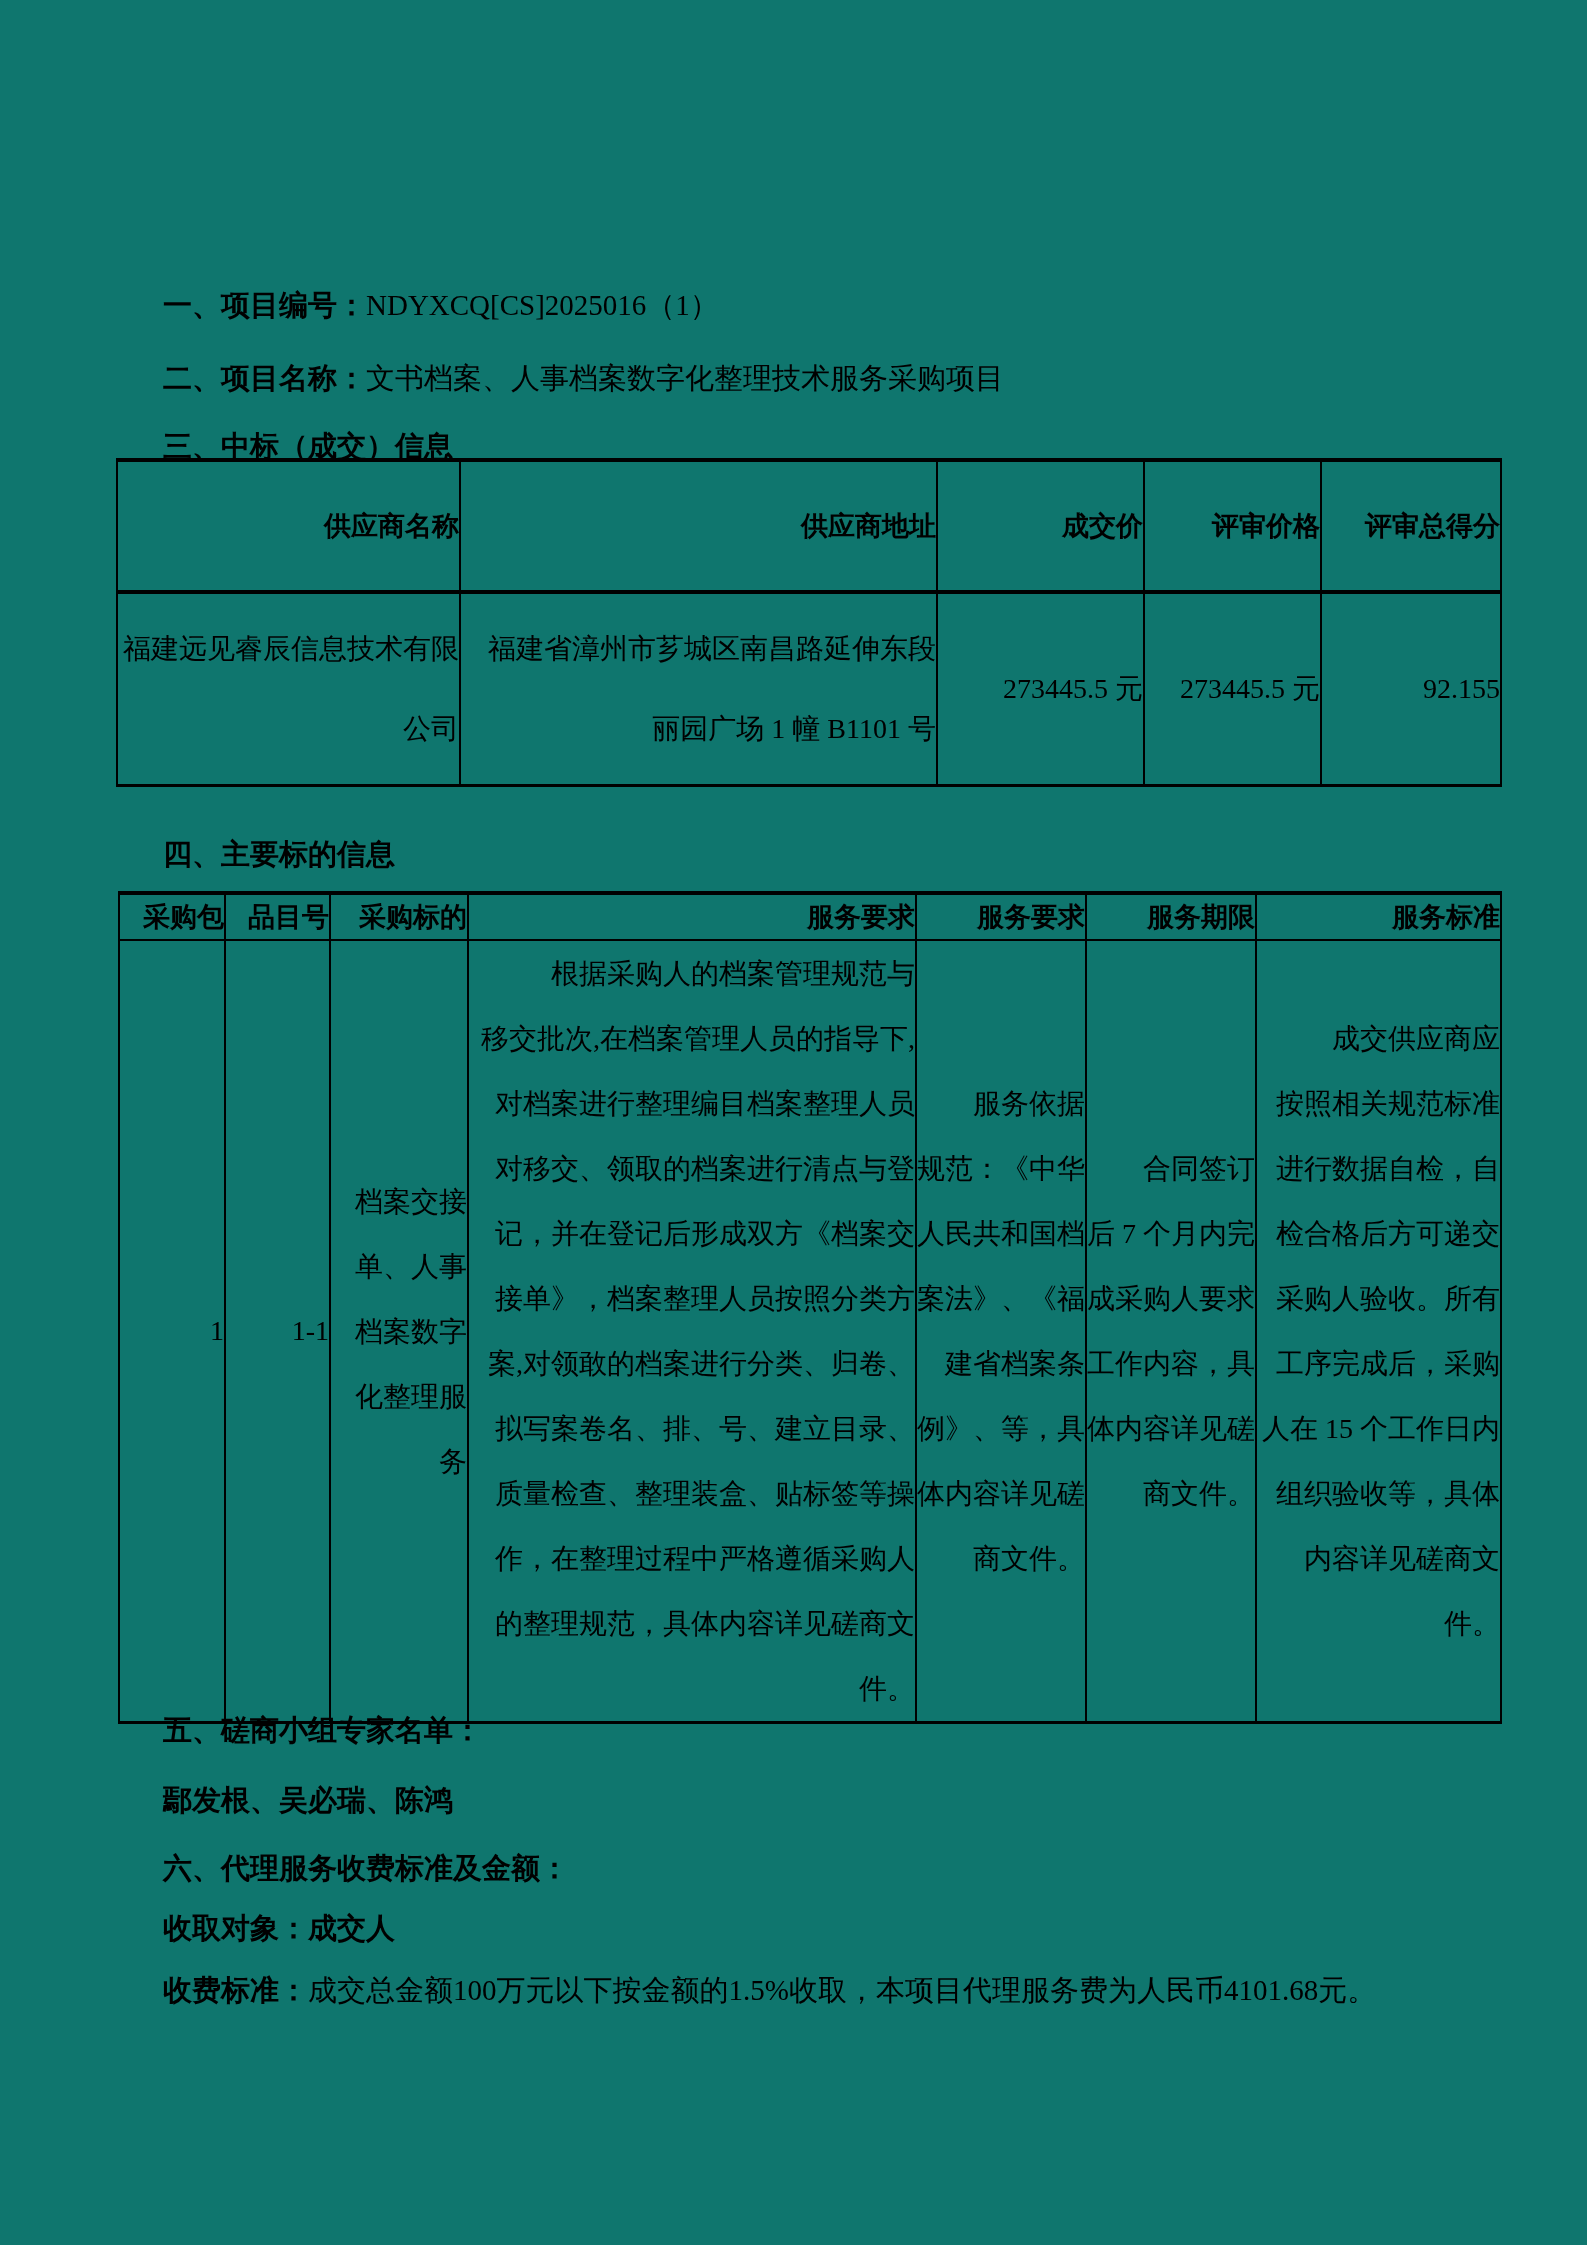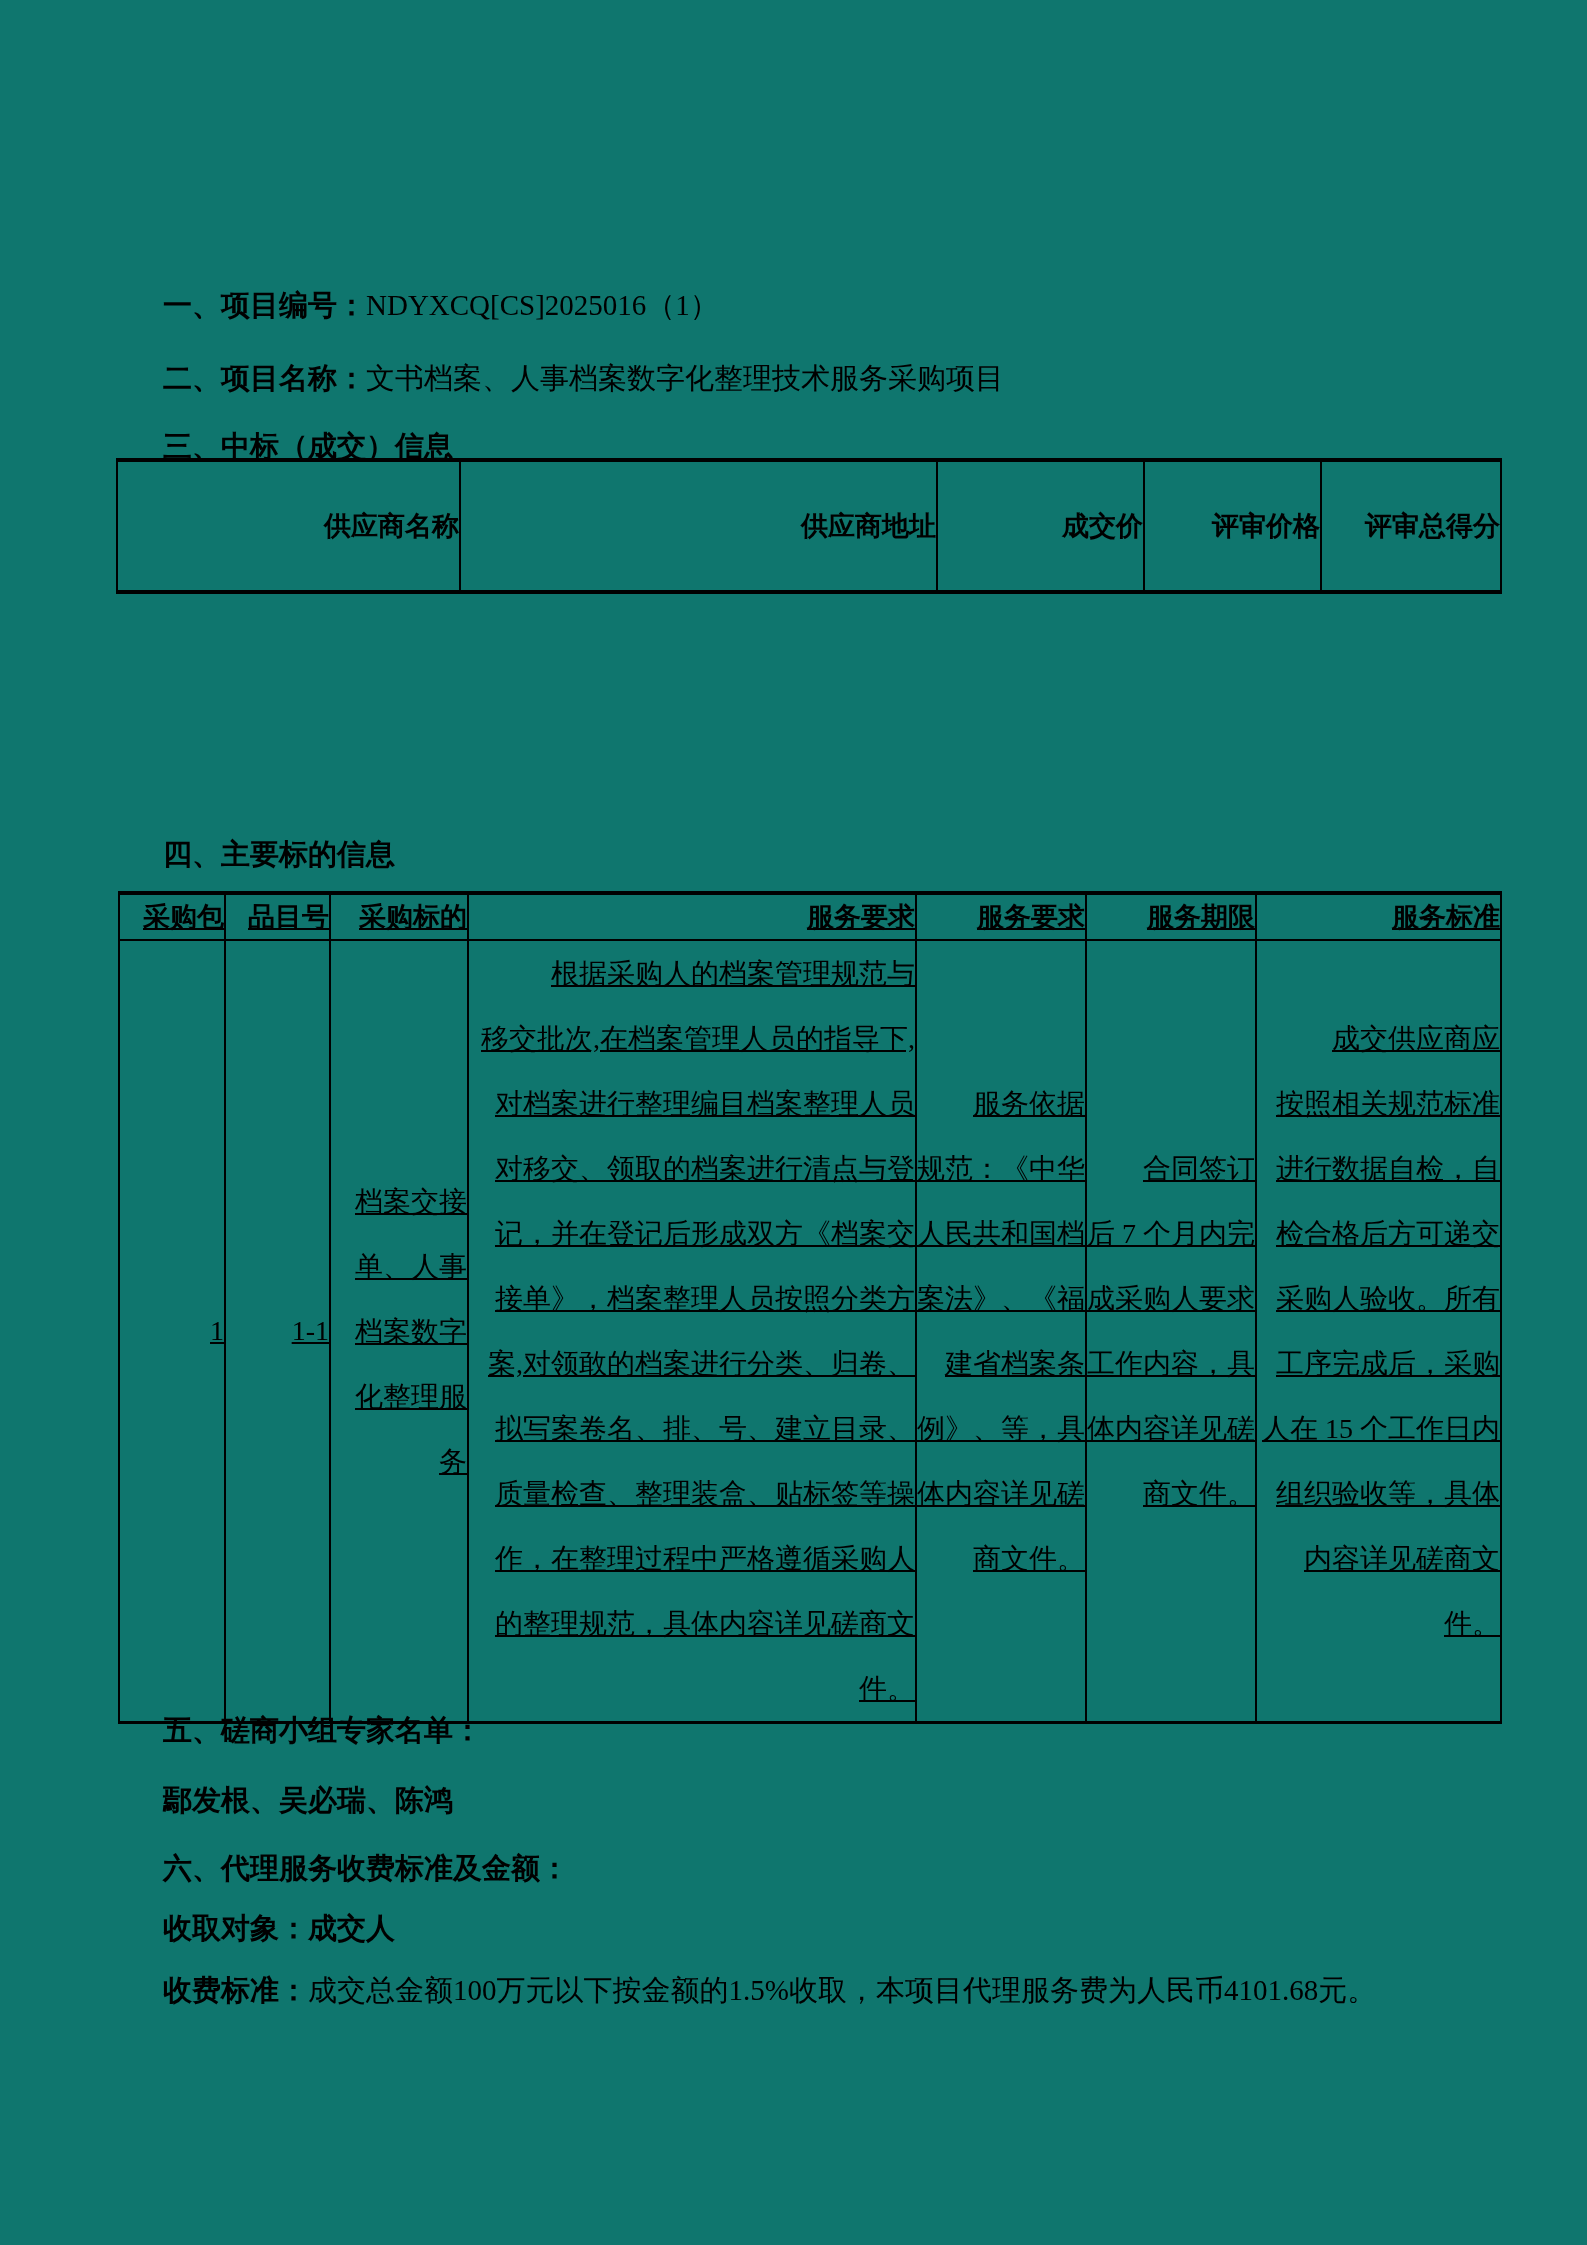--- a/index.html
+++ b/index.html
@@ -77,26 +77,33 @@
         <col style="width:180px">
     </colgroup>
     <tbody>
         <tr class="hdr" style="height:132px;">
       <th>供应商名称</th>
       <th>供应商地址</th>
       <th>成交价</th>
       <th>评审价格</th>
       <th>评审总得分</th>
     </tr>
+    <tr style="height:193px;">
+      <td class="cell-2line cell-pad28">福建远见睿辰信息技术有限公司</td>
+      <td class="cell-2line cell-pad22">福建省漳州市芗城区南昌路延伸东段丽园广场 1 幢 B1101 号</td>
+      <td>273445.5 元</td>
+      <td>273445.5 元</td>
+      <td>92.155</td>
+    </tr>
   </tbody>
     </table>
 
   <div class="para b" style="top:836px;">四、主要标的信息</div>
 
-  <table id="subject-table" class="doc-table" style="top:891px;left:118px;width:1382px;text-decoration:underline;">
+  <table id="subject-table" class="doc-table" style="top:891px;left:118px;width:1382px;">
     <colgroup>
       <col style="width:106px">
         <col style="width:105px">
         <col style="width:138px">
         <col style="width:448px">
         <col style="width:170px">
         <col style="width:170px">
         <col style="width:245px">
     </colgroup>
     <tbody>

